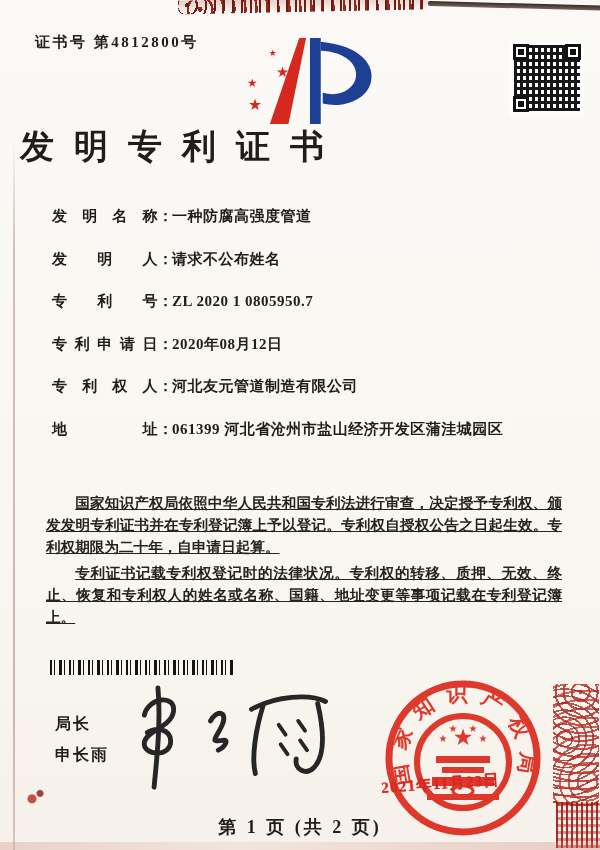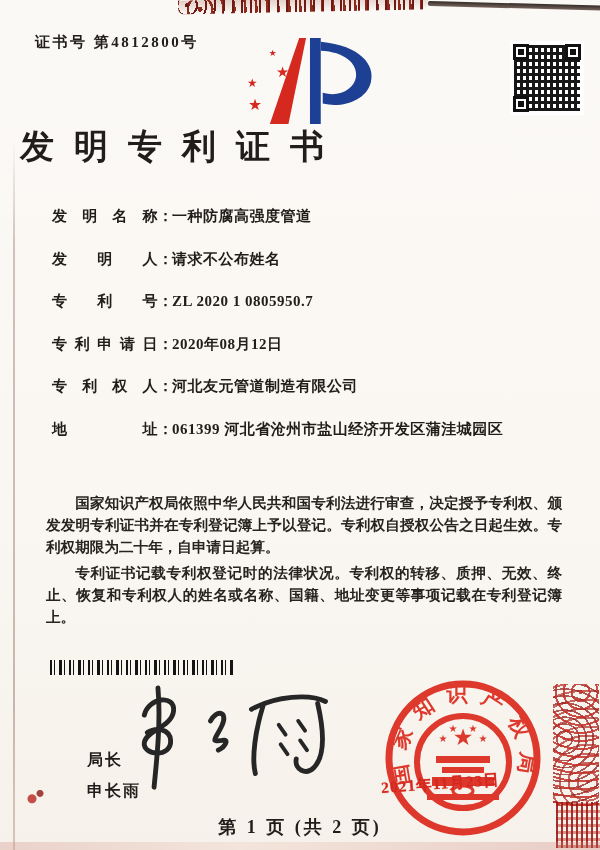--- a/index.html
+++ b/index.html
@@ -49,30 +49,30 @@
 
   
   .field{left:52px;width:520px;font-size:15px;font-weight:bold;letter-spacing:.5px;white-space:nowrap;}
   .f-label{display:inline-block;width:106px;text-align:justify;text-align-last:justify;vertical-align:bottom;}
   .f-colon{display:inline-block;width:14px;}
   .grant-pair{display:inline-block;font-size:15px;font-weight:bold;white-space:nowrap;}
   .g-label{letter-spacing:2px;}
 
   
   .body-text{left:46px;top:492px;width:516px;font-size:14.6px;line-height:1.52;font-weight:bold;
-    text-align:justify;color:#262320;}
+    text-align:justify;color:#262320;text-decoration:underline;}
   .body-text p{margin:0 0 3px 0;text-indent:2em;}
 
   
   .barcode{left:50px;top:660px;width:183px;height:15px;background:
     repeating-linear-gradient(90deg,#141414 0 2px,rgba(0,0,0,0) 2px 4px,#141414 4px 5px,
       rgba(0,0,0,0) 5px 9px,#141414 9px 12px,rgba(0,0,0,0) 12px 14px,#141414 14px 15px,rgba(0,0,0,0) 15px 19px);}
 
   
-  .signer{left:55px;top:744px;font-size:16px;font-weight:bold;line-height:31px;letter-spacing:2px;margin-left:32px;}
+  .signer{left:55px;top:708px;font-size:16px;font-weight:bold;line-height:31px;letter-spacing:2px;}
   .signature{left:112px;top:682px;}
 
   
   .seal{left:377px;top:672px;width:172px;height:172px;opacity:.93;}
   .seal-date{left:381px;top:772px;width:170px;font-size:15.5px;font-weight:bold;color:#d5281e;
     letter-spacing:1px;transform:rotate(-4deg);text-shadow:0 0 1px rgba(213,40,30,.6);}
 
   .footer{left:0;top:815px;width:600px;text-align:center;font-size:18px;font-weight:bold;letter-spacing:3px;}
 </style>
 </head>

